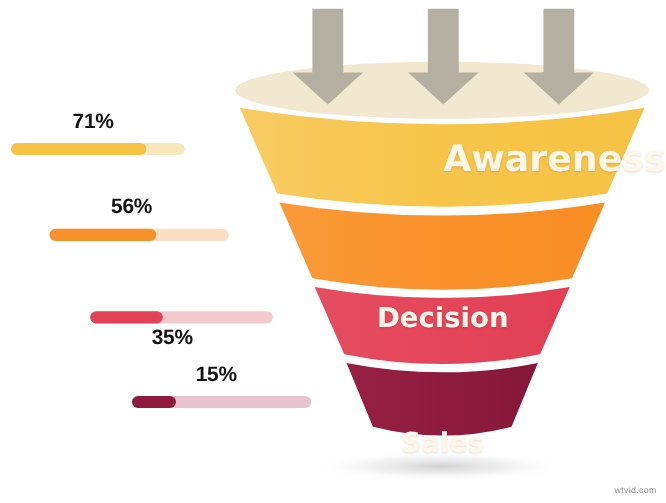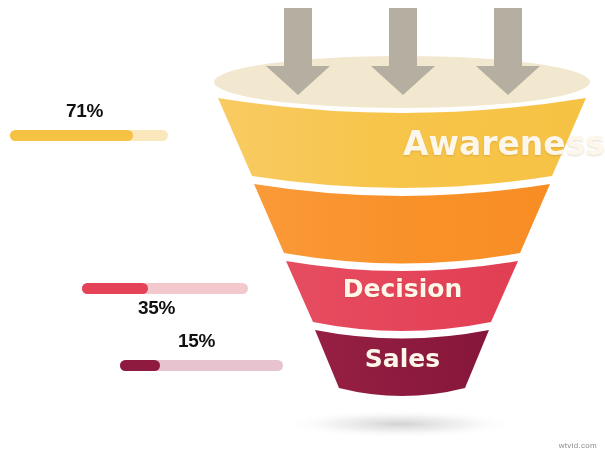--- a/index.html
+++ b/index.html
@@ -30,41 +30,47 @@
   .band-label{
     position:absolute;
     font-family:"DejaVu Sans",sans-serif;
     font-weight:bold;color:#FDF6EA;
     white-space:nowrap;text-align:center;
     text-shadow:0 1px 2px rgba(120,60,0,0.18);
   }
   #lbl-awareness{font-size:33px;}
   #lbl-interest{font-size:30px;}
   #lbl-decision{font-size:25px;}
-  #lbl-sales{font-size:25px;}
+  #lbl-sales{font-size:25px;margin-top:44px;}
 
   
   #watermark{
     position:absolute;right:8px;bottom:7px;
     font-family:Liberation Sans, sans-serif;
     font-size:8px;color:#8d8d8d;letter-spacing:0.3px;
   }
 </style>
 </head>
 <body>
 
 <div id="stage">
 
   <div class="bar-group" style="left:0px;top:100px;width:200px;height:55px;">
     <div class="bar-label" style="left:66px;top:0px;">71%</div>
     <div class="bar-track" style="left:10px;top:30px;width:158px;background:#FAE8BC;">
       <div class="bar-fill" style="width:123px;background:#F5C243;"></div>
     </div>
   </div>
 
+  <div class="bar-group" style="left:0px;top:178px;width:240px;height:55px;">
+    <div class="bar-label" style="left:101px;top:0px;">56%</div>
+    <div class="bar-track" style="left:45px;top:30px;width:163px;background:#FADEC3;">
+      <div class="bar-fill" style="width:97px;background:#F5902B;"></div>
+    </div>
+  </div>
 
   <div class="bar-group" style="left:0px;top:253px;width:280px;height:55px;">
     <div class="bar-label" style="left:138px;top:0px;margin-top:44px;">35%</div>
     <div class="bar-track" style="left:82px;top:30px;width:166px;background:#F3C9CE;">
       <div class="bar-fill" style="width:66px;background:#E34257;"></div>
     </div>
   </div>
 
   <div class="bar-group" style="left:0px;top:330px;width:310px;height:55px;">
     <div class="bar-label" style="left:178px;top:0px;">15%</div>

